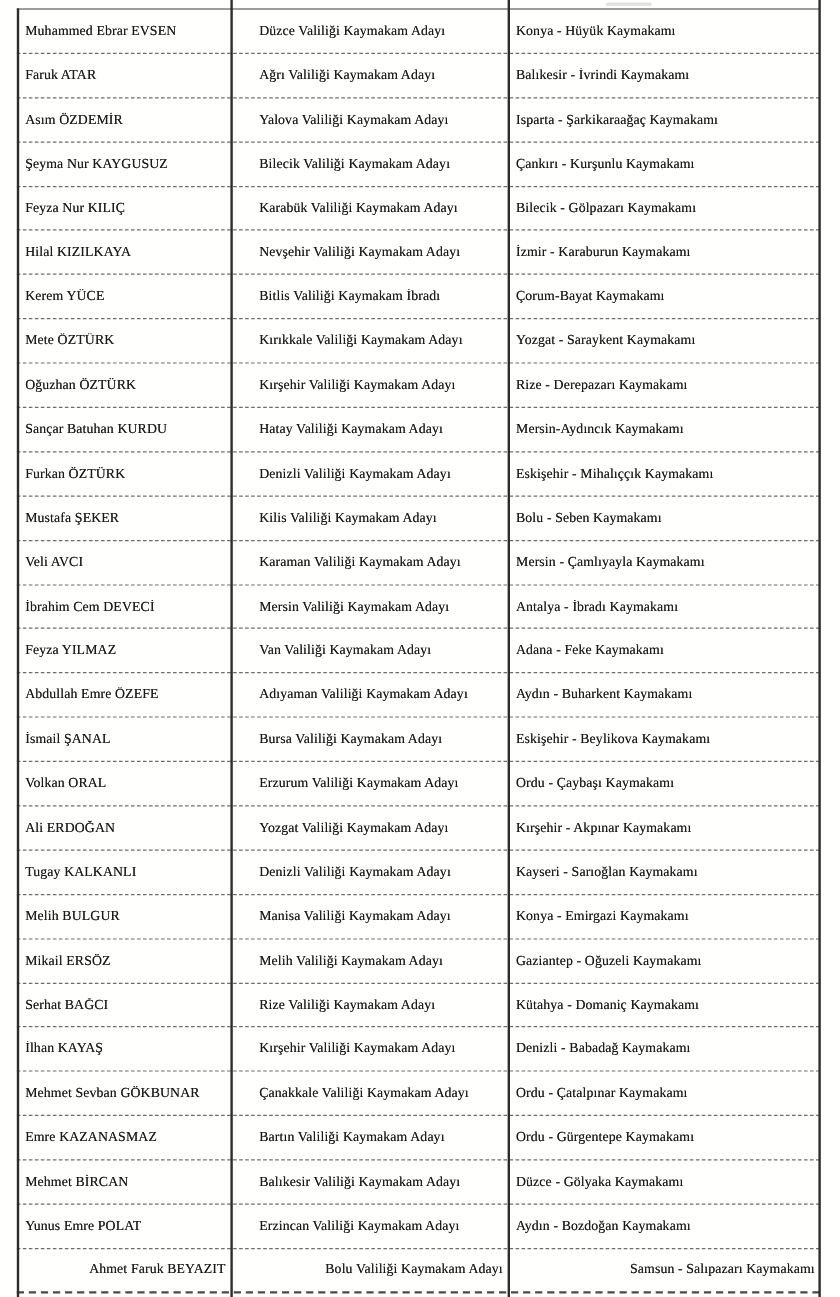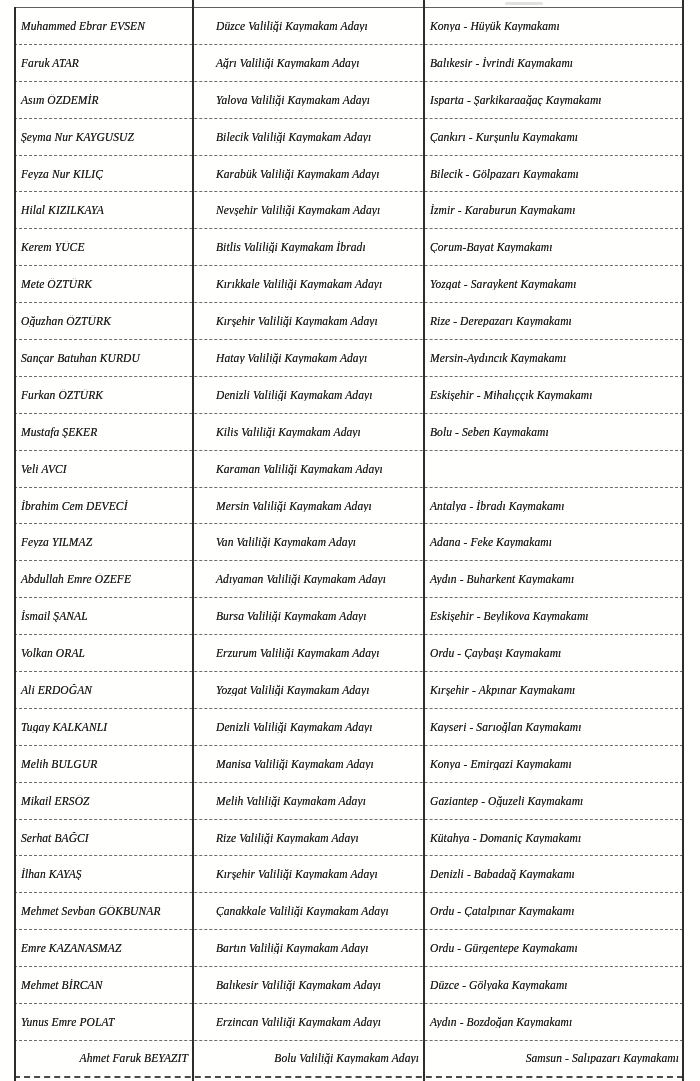--- a/index.html
+++ b/index.html
@@ -38,21 +38,20 @@
     background: #c9c9c9;
     opacity: 0.55;
     border-radius: 2px;
   }
   .rows {
     position: absolute;
     left: 14px;
     top: 7px;
     width: 669px;
     border-top: 1.5px solid #5f5f5f;
-    font-style: italic;
   }
   .row {
     display: flex;
     height: 36.9px;
     box-sizing: border-box;
     border-bottom: 1.5px dashed #6d6d6d;
     align-items: center;
   }
   .row:last-child {
     border-bottom: 2px dashed #4a4a4a;
@@ -134,20 +133,21 @@
         <div class="cell c3">Eskişehir - Mihalıççık Kaymakamı</div>
       </div>
       <div class="row">
         <div class="cell c1">Mustafa ŞEKER</div>
         <div class="cell c2">Kilis Valiliği Kaymakam Adayı</div>
         <div class="cell c3">Bolu - Seben Kaymakamı</div>
       </div>
       <div class="row">
         <div class="cell c1">Veli AVCI</div>
         <div class="cell c2">Karaman Valiliği Kaymakam Adayı</div>
+        <div class="cell c3">Mersin - Çamlıyayla Kaymakamı</div>
       </div>
       <div class="row">
         <div class="cell c1">İbrahim Cem DEVECİ</div>
         <div class="cell c2">Mersin Valiliği Kaymakam Adayı</div>
         <div class="cell c3">Antalya - İbradı Kaymakamı</div>
       </div>
       <div class="row">
         <div class="cell c1">Feyza YILMAZ</div>
         <div class="cell c2">Van Valiliği Kaymakam Adayı</div>
         <div class="cell c3">Adana - Feke Kaymakamı</div>

